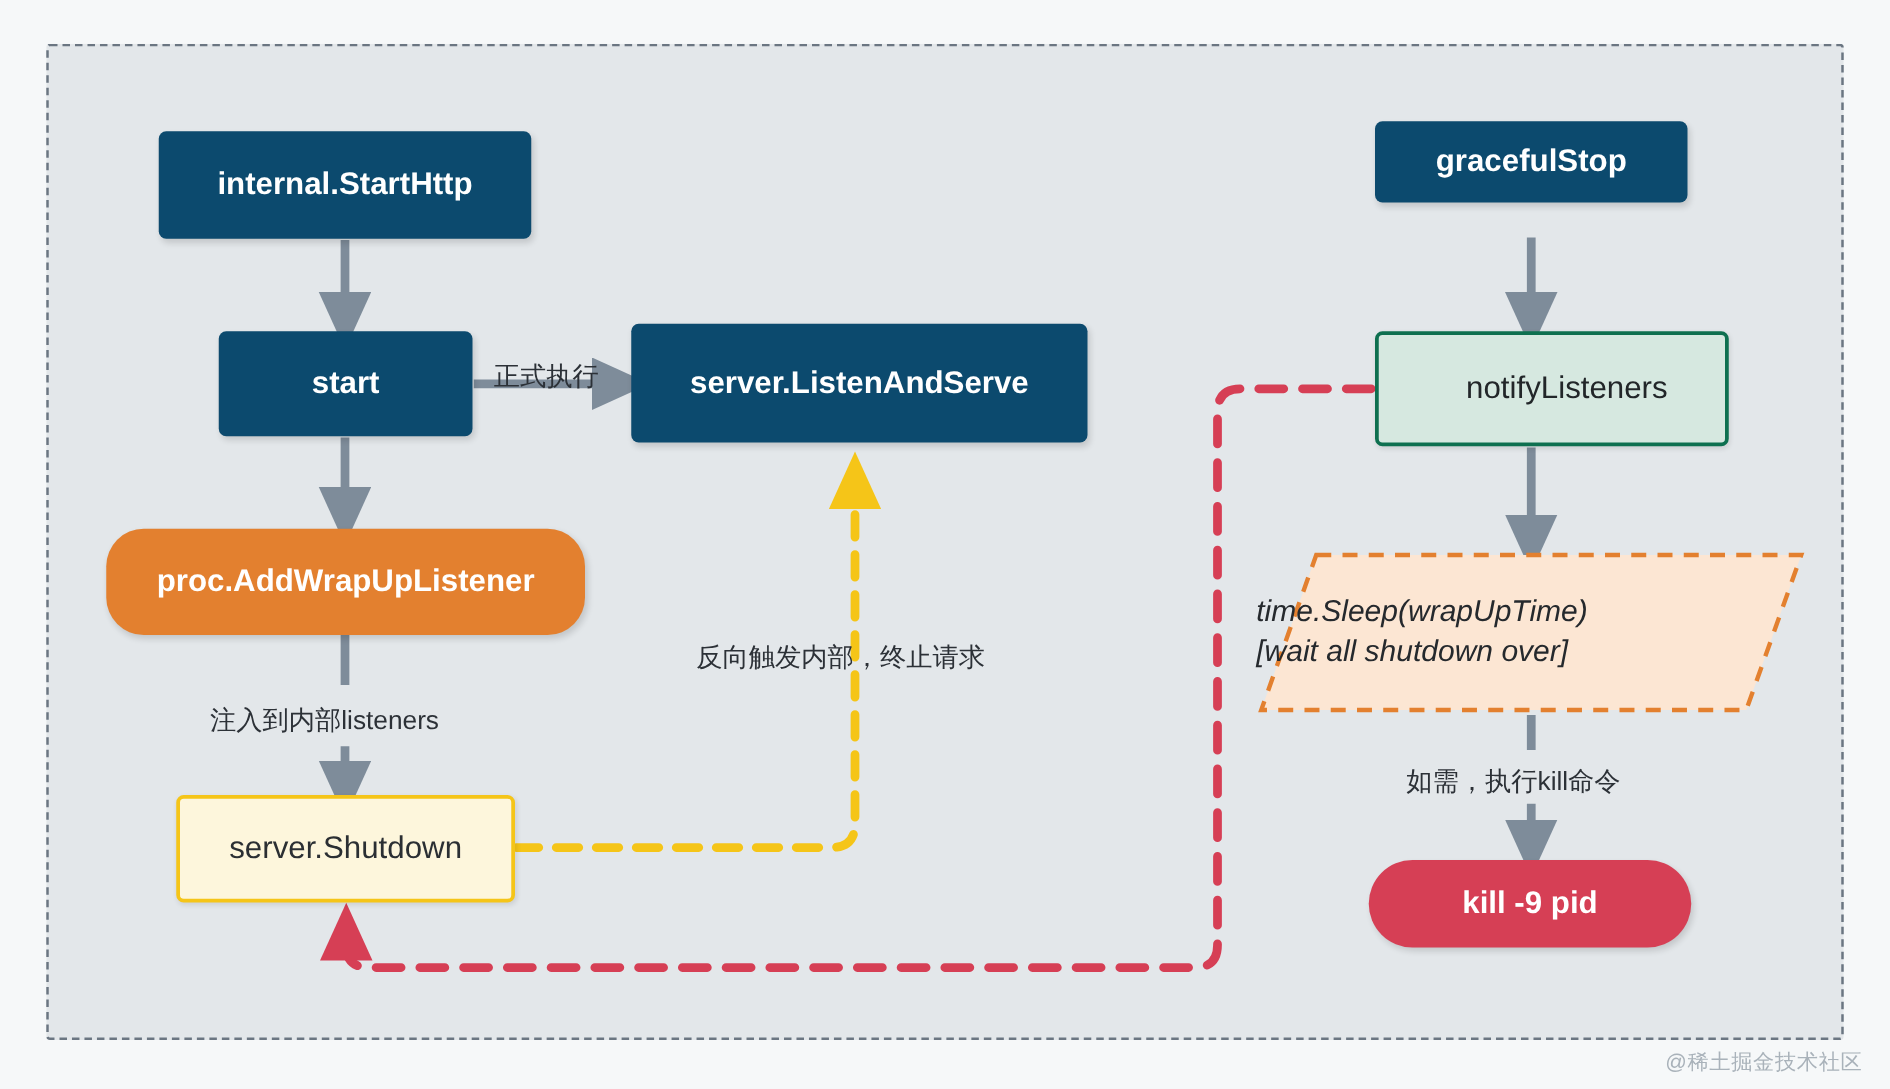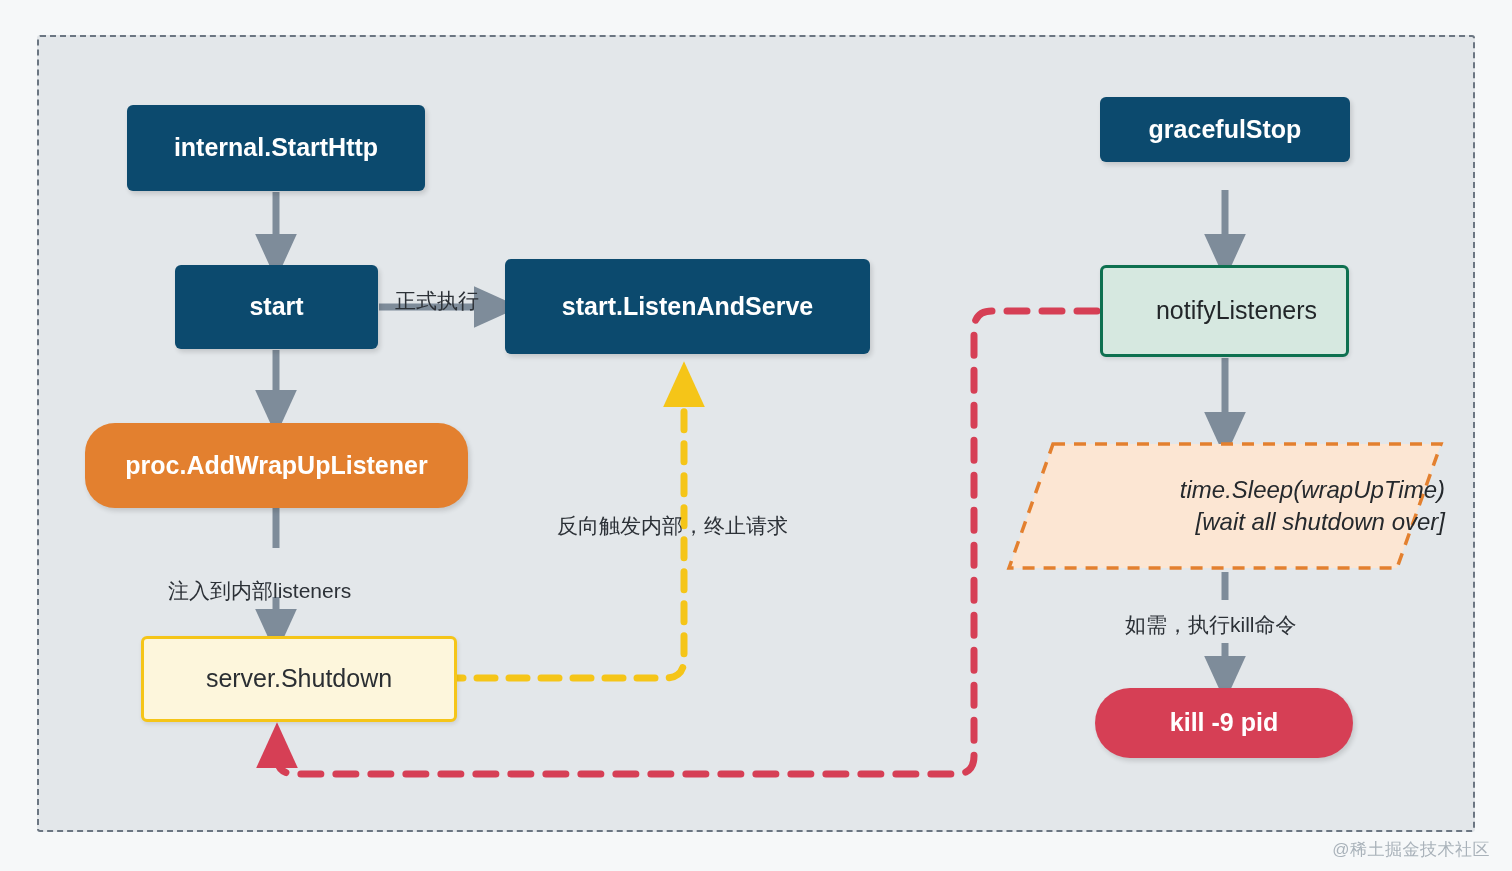--- a/index.html
+++ b/index.html
@@ -79,21 +79,21 @@
   }
   .para-shape {
     position: absolute;
     inset: 0;
   }
   .para-label {
     position: absolute;
     inset: 0;
     display: flex;
     flex-direction: column;
-    align-items: flex-end;
+    align-items: flex-start;
     justify-content: center;
     font-style: italic;
     font-size: 24px;
     color: #25292d;
     line-height: 1.35;
     pointer-events: none;
   }
 
   
   .edge-label {
@@ -167,56 +167,56 @@
 
   <div class="node node-solid node-teal" style="left:127px; top:105px; width:298px; height:86px;">
     <span>internal.StartHttp</span>
   </div>
 
   <div class="node node-solid node-teal" style="left:175px; top:265px; width:203px; height:84px;">
     <span>start</span>
   </div>
 
   <div class="node node-solid node-teal" style="left:505px; top:259px; width:365px; height:95px;">
-    <span>start.ListenAndServe</span>
+    <span>server.ListenAndServe</span>
   </div>
 
   <div class="node node-solid node-orange" style="left:85px; top:423px; width:383px; height:85px;border-radius:30px;">
     <span>proc.AddWrapUpListener</span>
   </div>
 
-  <div class="node node-outline-yellow" style="left:141px; top:636px; width:316px; height:86px;">
+  <div class="node node-outline-yellow" style="left:141px; top:636px; width:271px; height:86px;">
     <span>server.Shutdown</span>
   </div>
 
   <div class="node node-solid node-teal" style="left:1100px; top:97px; width:250px; height:65px;">
     <span>gracefulStop</span>
   </div>
 
-  <div class="node node-outline-green" style="left:1100px; top:265px; width:249px; height:92px;padding-left:24px;">
+  <div class="node node-outline-green" style="left:1100px; top:265px; width:283px; height:92px;padding-left:24px;">
     <span>notifyListeners</span>
   </div>
 
   <div class="para-wrap" style="left:1005px; top:440px; width:440px; height:132px;">
     <svg class="para-shape" viewBox="0 0 440 132" preserveAspectRatio="none">
       <polygon points="48,4 436,4 392,128 4,128" fill="#FCE6D3" stroke="#E3802F" stroke-width="3.5" stroke-dasharray="12 9"></polygon>
     </svg>
     <div class="para-label">
       <span>time.Sleep(wrapUpTime)</span>
       <span>[wait all shutdown over]</span>
     </div>
   </div>
 
   <div class="node node-solid node-pill" style="left:1095px; top:688px; width:258px; height:70px;">
     <span>kill -9 pid</span>
   </div>
 
   <div class="edge-label cn" style="left:395px; top:259px;margin-top:28px;">正式执行</div>
 
-  <div class="edge-label cn" style="left:168px; top:562px;margin-top:15px;">注入到内部listeners</div>
+  <div class="edge-label cn" style="left:168px; top:562px;">注入到内部listeners</div>
 
   <div class="edge-label cn" style="left:557px; top:473px;margin-top:39px;">反向触发内部，终止请求</div>
 
   <div class="edge-label cn" style="left:1125px; top:611px;">如需，执行kill命令</div>
 
 
   <div class="watermark">@稀土掘金技术社区</div>
 
 </div>
 

